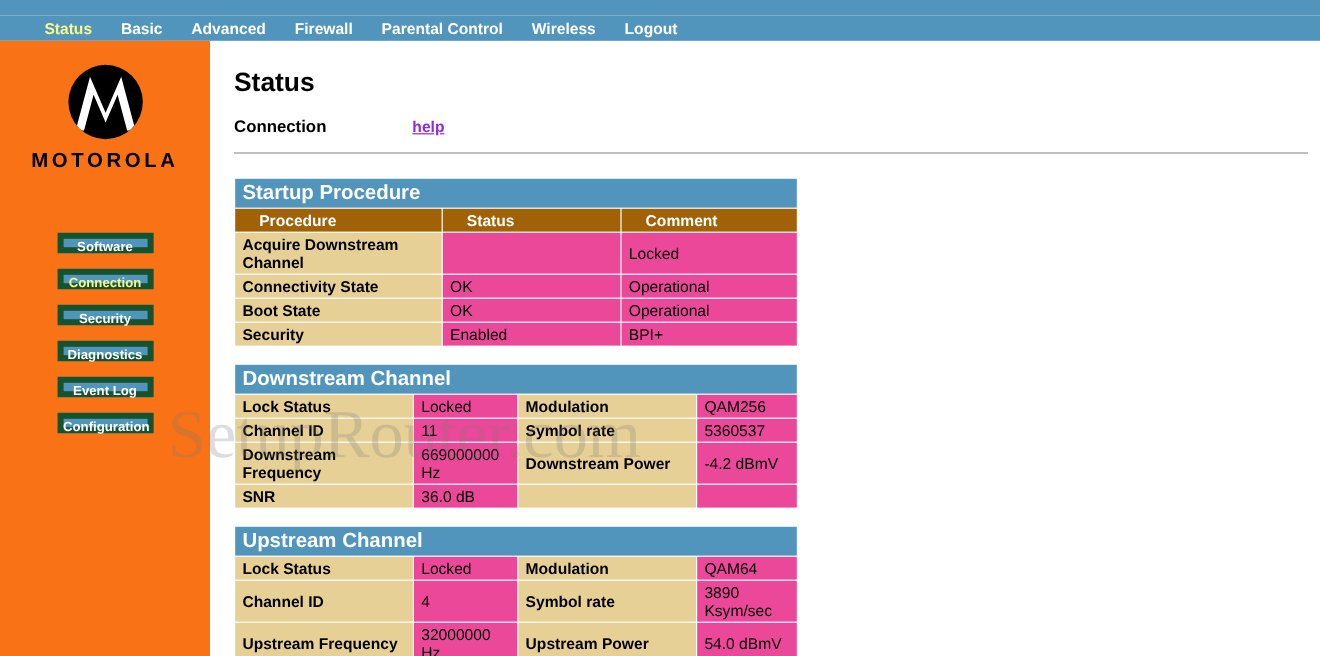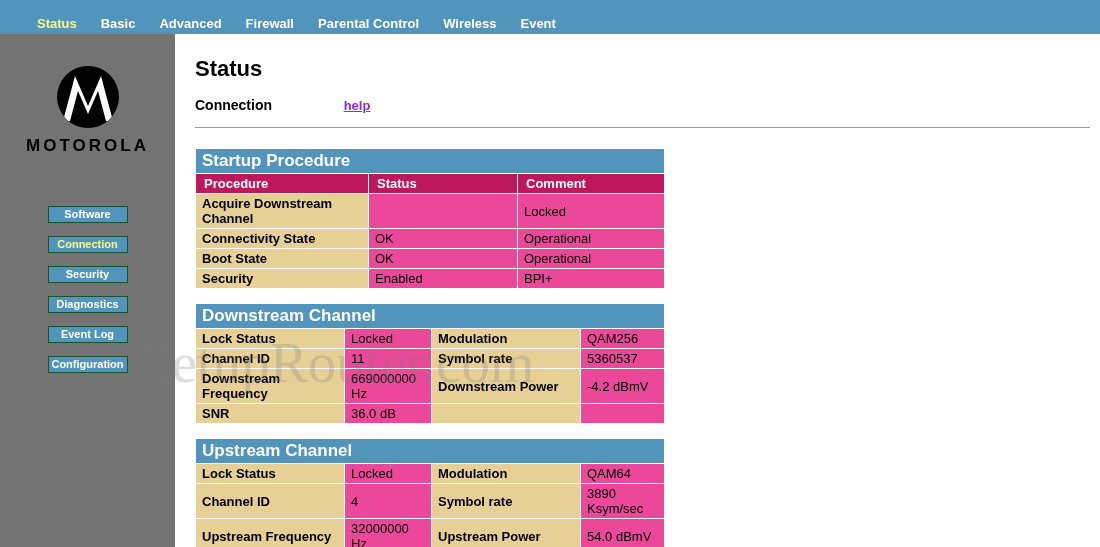--- a/index.html
+++ b/index.html
@@ -38,22 +38,22 @@
   .nav-item.active {
     color: #fbf889;
   }
   .mainwrap {
     display: flex;
     height: calc(100% - 34px);
   }
   .sidebar {
     width: 175px;
     min-width: 175px;
-    background: #737373;
-    padding-top: 22px;
+    background: #f97316;
+    padding-top: 10px;
     text-align: center;
   }
   .logo-wrap {
     margin: 10px auto 50px auto;
   }
   .logo-circle {
     width: 62px;
     height: 62px;
     background: #000;
     border-radius: 50%;
@@ -73,21 +73,21 @@
     font-weight: bold;
     font-size: 17px;
     letter-spacing: 3px;
     color: #000;
   }
   .sb-btn {
     width: 80px;
     height: 17px;
     margin: 0 auto 13px auto;
     background: #5295bc;
-    border: 1px solid #14532d;
+    border: 5px solid #14532d;
     color: #fff;
     font-size: 11px;
     font-weight: bold;
     line-height: 15px;
     text-align: center;
     cursor: pointer;
     font-family: Verdana, Arial, sans-serif;
   }
   .sb-btn.active {
     color: #fbf889;
@@ -134,24 +134,24 @@
   }
   table.data.wide { width: 470px; }
   .cap {
     background: #5295bc;
     color: #fff;
     font-weight: bold;
     padding: 2px 6px;
     font-size: 17px;
   }
   .hdr {
-    background: #be185d;
+    background: #a16207;
     color: #fff;
     font-weight: bold;
-    padding: 2px 8px;
+    padding: 2px 20px;
     font-size: 13px;
   }
   .lbl {
     background: #e7d096;
     font-weight: bold;
     padding: 2px 6px;
     font-size: 13px;
   }
   .val {
     background: #ec4899;
@@ -176,21 +176,21 @@
 <body>
 
 <div class="topbar"></div>
 <div class="navbar">
   <a class="nav-item active">Status</a>
   <a class="nav-item">Basic</a>
   <a class="nav-item">Advanced</a>
   <a class="nav-item">Firewall</a>
   <a class="nav-item">Parental Control</a>
   <a class="nav-item">Wireless</a>
-  <a class="nav-item">Event</a>
+  <a class="nav-item">Logout</a>
 </div>
 
 <div class="mainwrap">
   <div class="sidebar">
     <div class="logo-wrap">
       <div class="logo-circle">
         <svg class="logo-m" viewBox="0 0 50 45">
             <path d="M0 45 L12 0 L25 30 L38 0 L50 45 L43 45 L35 15 L25 38 L15 15 L7 45 Z" fill="#fff"></path>
           </svg>
       </div>

